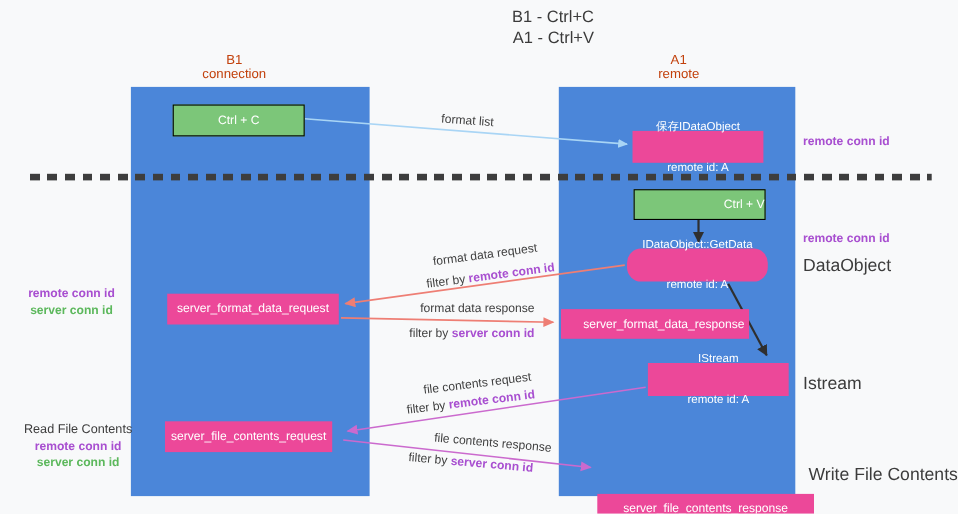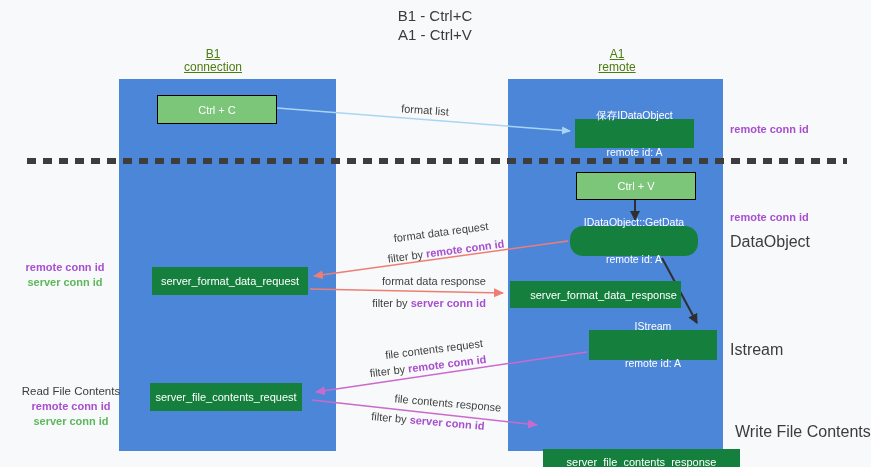--- a/index.html
+++ b/index.html
@@ -4,35 +4,35 @@
 <style>
   html,body{margin:0;padding:0;background:#f8f9fa;}
   #page{
     position:relative;width:871px;height:467px;overflow:hidden;
     background:#f8f9fa;
     font-family:"Liberation Sans","DejaVu Sans",sans-serif;
     color:#3c3c3c;
   }
   .abs{position:absolute;}
   
-  .title{left:330px;top:6px;width:210px;text-align:center;font-size:15px;line-height:19px;color:#3b3b3b;}
+  .title{left:330px;top:6px;width:210px;text-align:right;font-size:15px;line-height:19px;color:#3b3b3b;}
   
-  .col-header{top:48px;width:120px;text-align:center;font-size:12px;line-height:13px;color:#4d7c0f;text-decoration:underline;}
+  .col-header{top:48px;width:120px;text-align:center;font-size:12px;line-height:13px;color:#c2410c;}
   
   .col{top:79px;height:372px;background:#4b86d9;}
   .col.left{left:119px;width:217px;}
   .col.right{left:508px;width:215px;}
   
   .divider{left:27px;top:158px;width:820px;height:6px;z-index:4;
     background:repeating-linear-gradient(90deg,#3d3d3d 0 9px,transparent 9px 16px);}
   
   .node{z-index:3;display:flex;flex-direction:column;align-items:center;justify-content:center;
     color:#fff;text-align:center;}
   .node.green{background:#7cc679;border:1px solid #000000;font-size:11px;}
-  .node.orange{background:#15803d;font-size:11px;gap:24px;}
+  .node.orange{background:#ec4899;font-size:11px;gap:24px;}
   .node .l1,.node .l2{font-size:10.5px;line-height:13px;white-space:nowrap;}
   
   .flow-label{white-space:nowrap;font-size:11px;color:#3f3f3f;z-index:5;
     transform:translate(-50%,-50%);}
   .purple{color:#a84fd0;font-weight:bold;}
   .greenlbl{color:#5cb85c;font-weight:bold;}
   
   .side{font-size:16px;color:#3c3c3c;white-space:nowrap;z-index:5;}
   .side.bold-purple{font-size:11px;font-weight:bold;color:#a84fd0;}
   .left-stack{width:100px;text-align:center;font-size:11px;line-height:15px;z-index:5;}
@@ -90,21 +90,21 @@
 
   <div class="abs node green" style="left:157px;top:95px;width:118px;height:27px;">
     <span>Ctrl + C</span>
   </div>
 
   <div class="abs node orange" style="left:575px;top:119px;width:119px;height:29px;">
     <span class="l1">保存IDataObject</span>
     <span class="l2">remote id: A</span>
   </div>
 
-  <div class="abs node green" style="left:576px;top:172px;width:118px;height:26px;">
+  <div class="abs node green" style="left:576px;top:172px;width:118px;height:26px;align-items:flex-end;">
     <span>Ctrl + V</span>
   </div>
 
   <div class="abs node orange" style="left:570px;top:226px;width:128px;height:30px;border-radius:13px;">
     <span class="l1">IDataObject::GetData</span>
     <span class="l2">remote id: A</span>
   </div>
 
   <div class="abs node orange" style="left:589px;top:330px;width:128px;height:30px;">
     <span class="l1">IStream</span>

